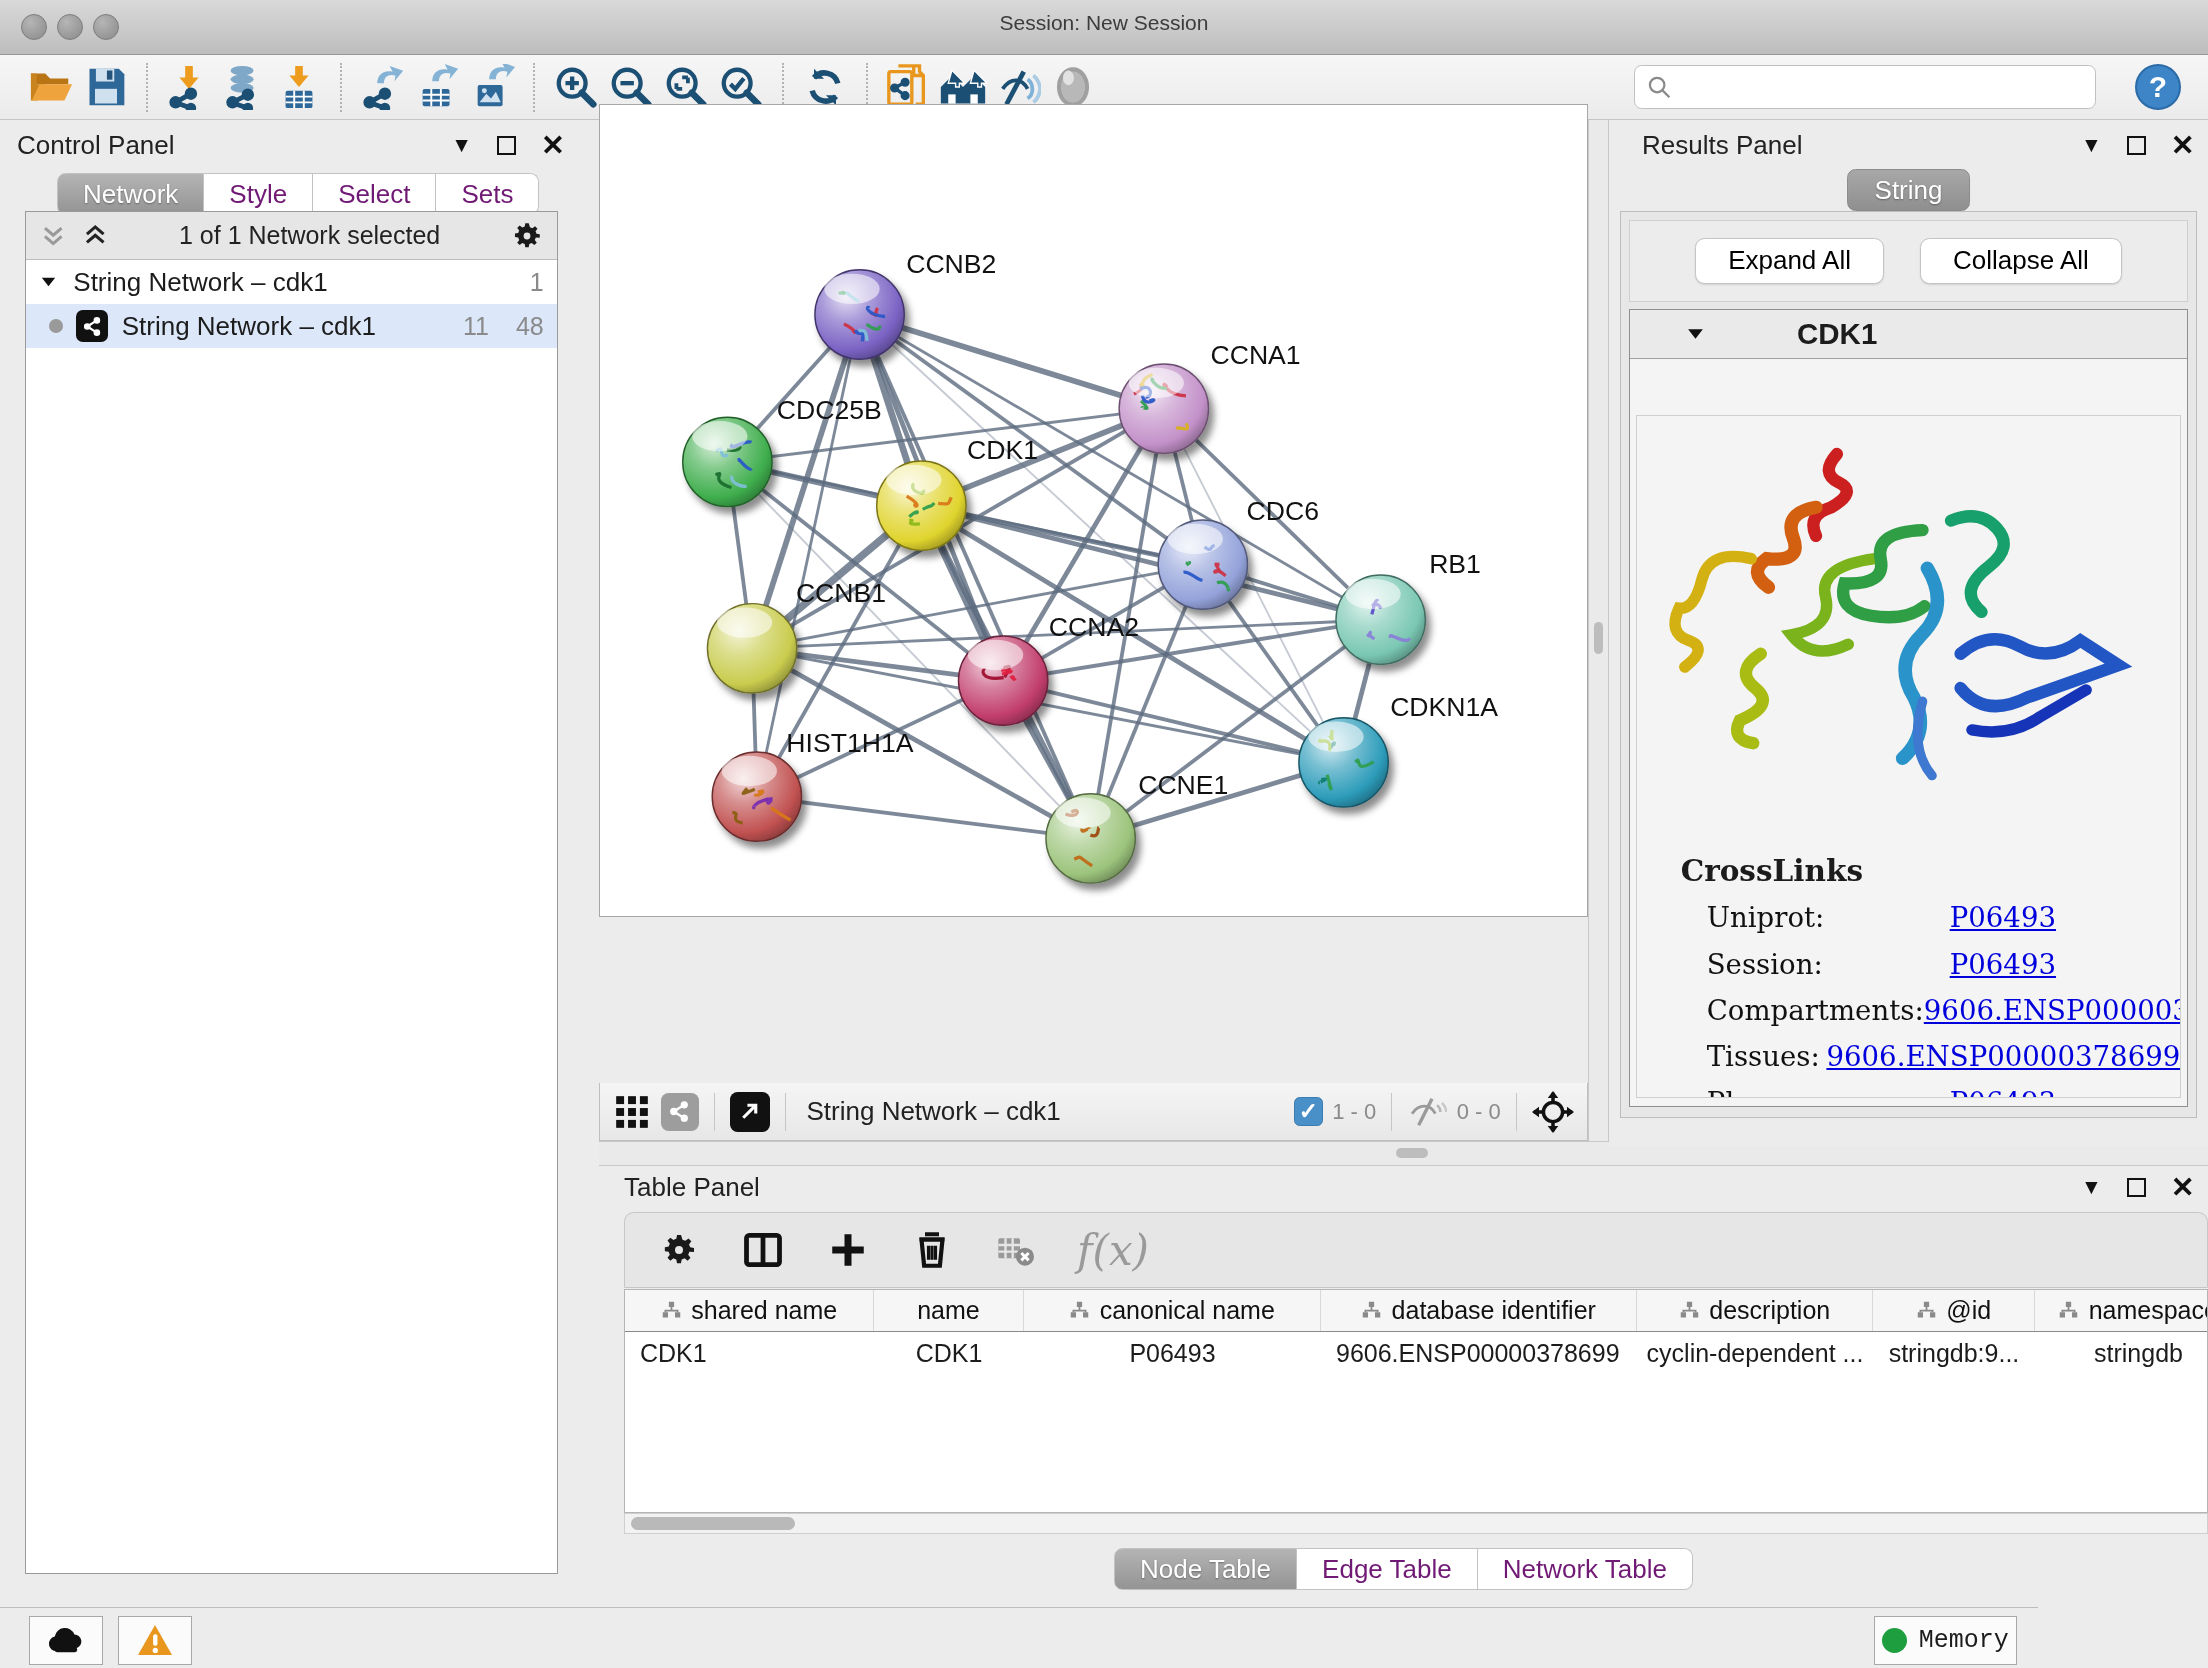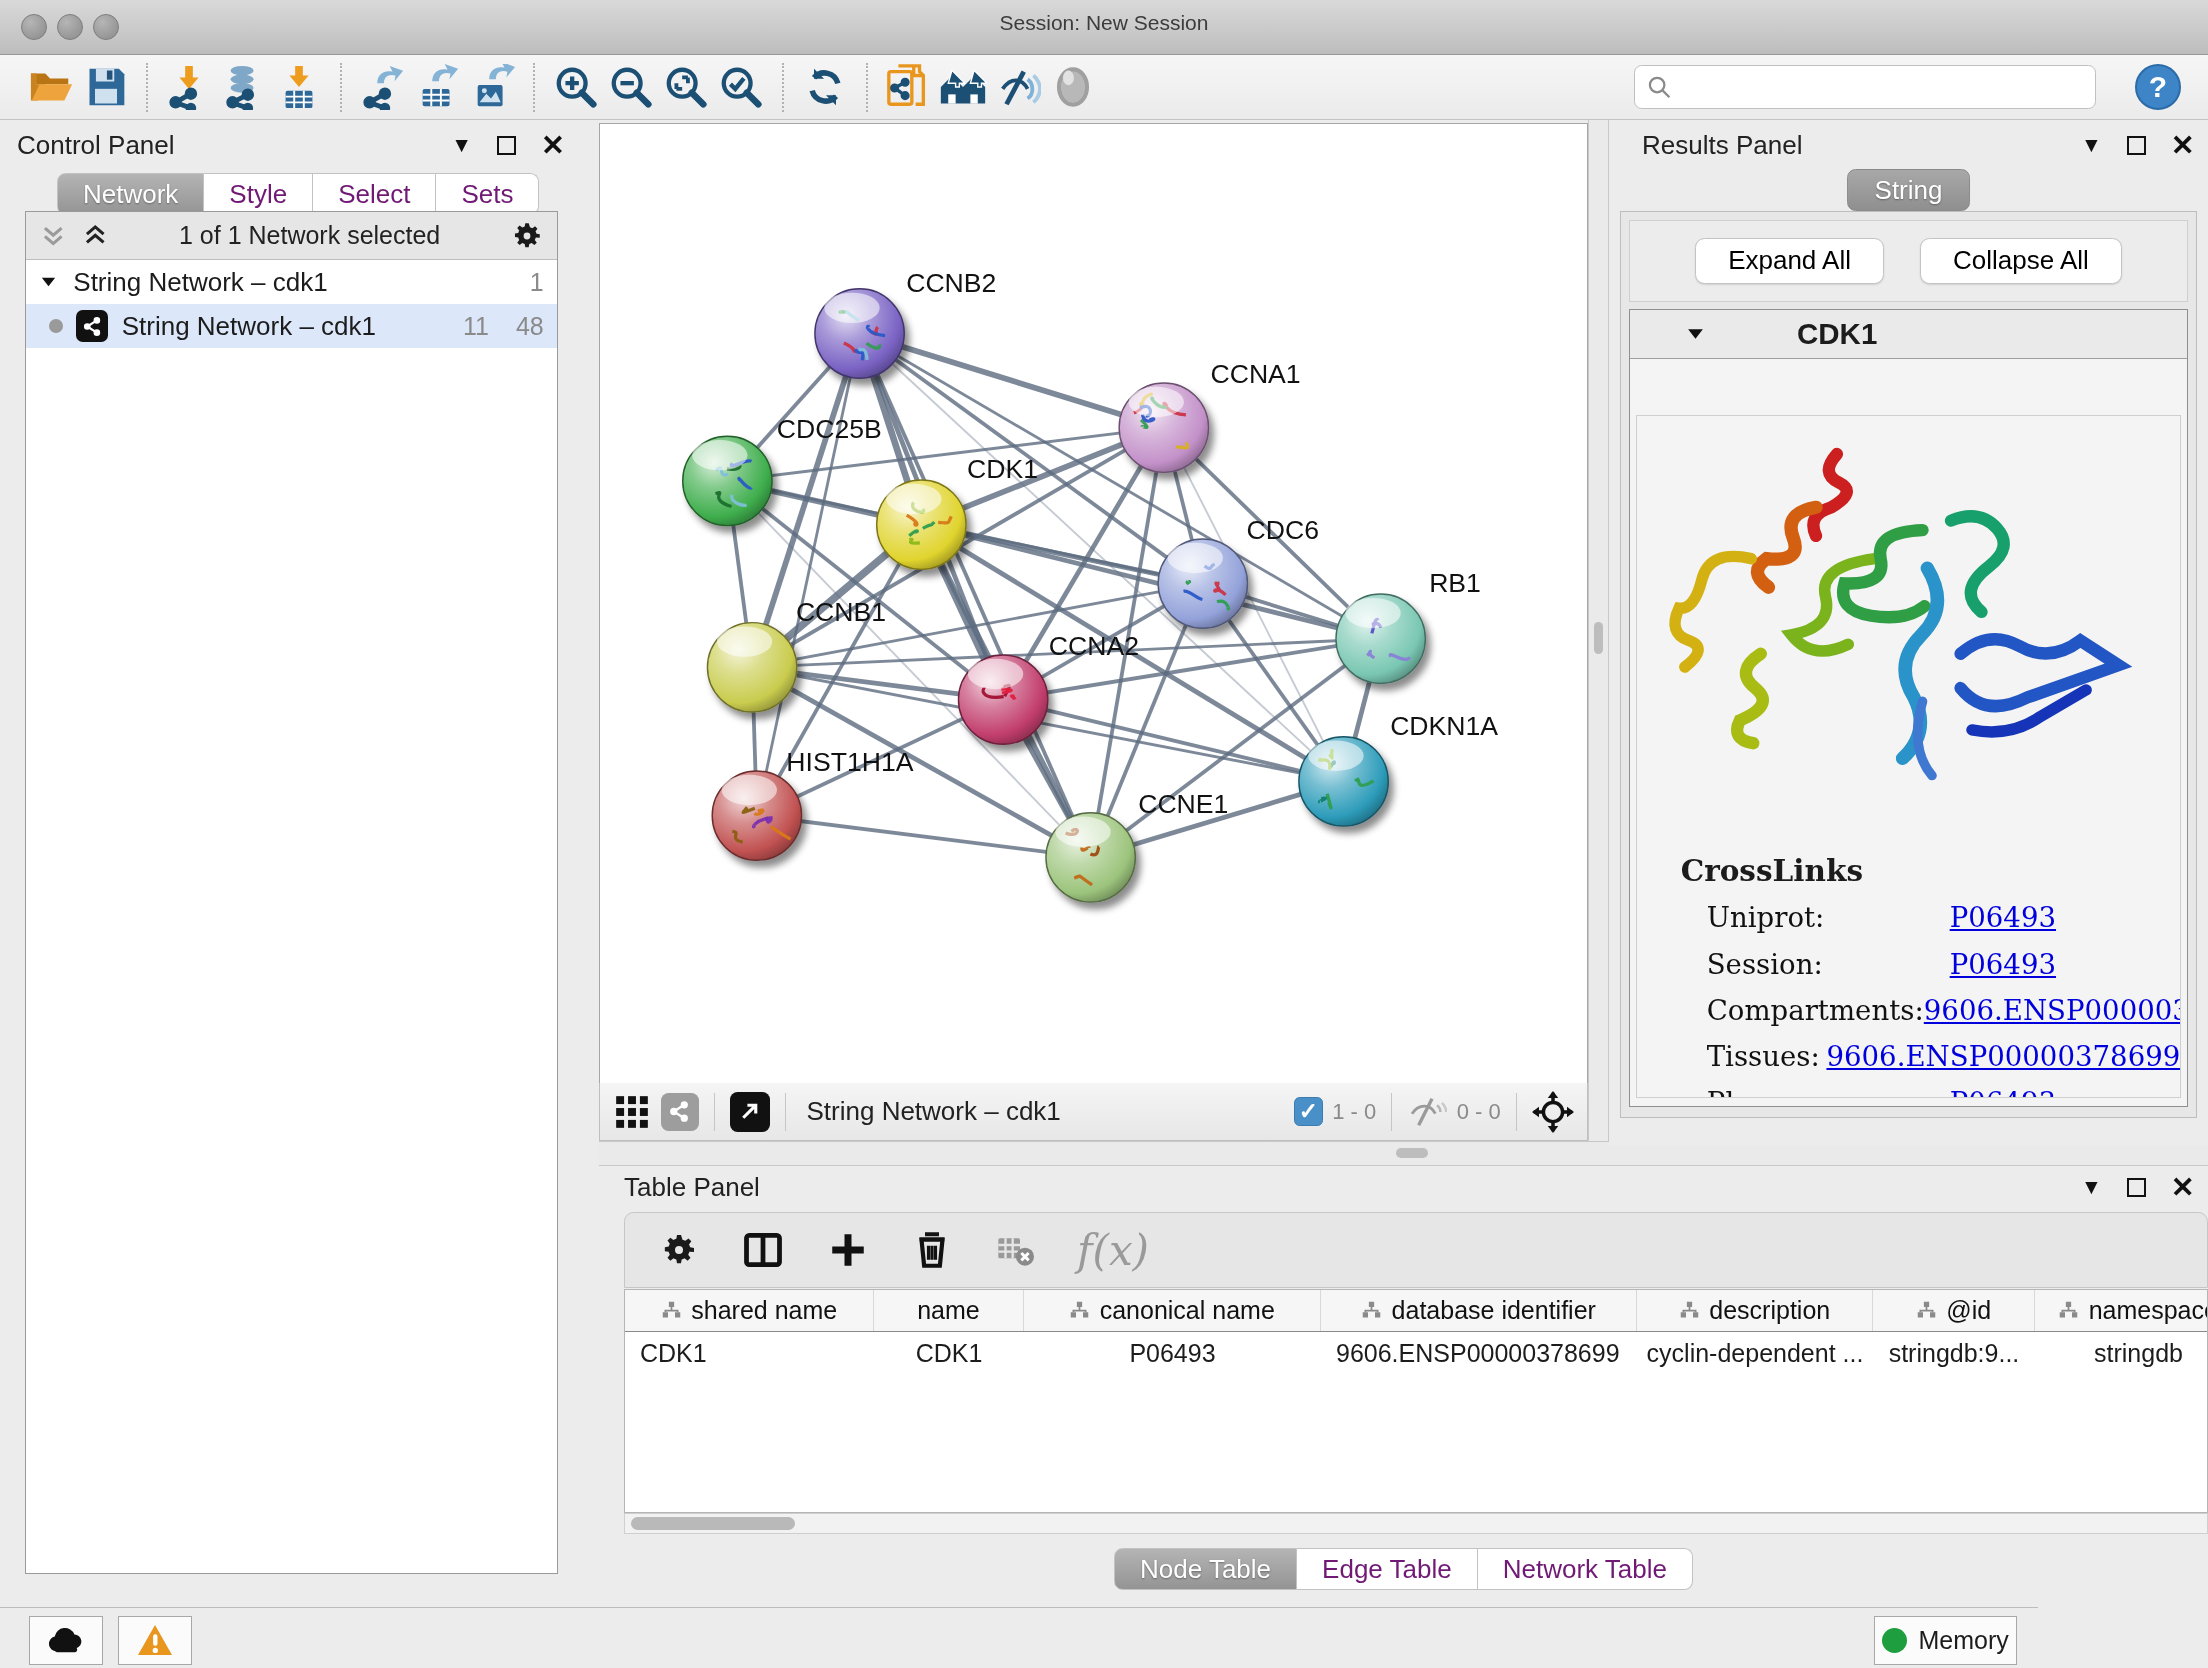--- a/index.html
+++ b/index.html
@@ -49,21 +49,21 @@
   .netlist-bar { height:48px; background:#e6e6e6; border-bottom:1px solid #bdbdbd;
     display:flex; align-items:center; padding:0 13.3px; font-size:25px; color:#222; }
   .netlist-bar .lbl { flex:1; text-align:center; }
   .treerow { height:44px; display:flex; align-items:center; font-size:26px; padding:0 13.3px; }
   .treerow .cnt { margin-left:auto; color:#8a8a8a; font-size:25px; }
   .treerow.sel { background:#dce7f9; }
   .dot { width:14.3px; height:14.3px; border-radius:50%; background:#9a9a9a; margin:0 13.3px 0 9.5px; }
   .shareblk { width:32px; height:32px; background:#111; border-radius:6.7px; display:flex; align-items:center; justify-content:center; margin-right:13.3px; }
 
   
-  .canvas { position:absolute; left:599px; top:123px; width:989px; height:963px;
+  .canvas { position:absolute; left:599px; top:104px; width:989px; height:813px;
     background:#fff; border:1px solid #a6a6a6; }
   .canvas svg { display:block; }
 
   .canvas-bar { position:absolute; left:599px; top:1083px; width:989px; height:58px;
     background:linear-gradient(#f5f5f5,#e7e7e7); border:1px solid #bfbfbf; border-top:none;
     display:flex; align-items:center; padding:0 13.3px; }
   .cb-sep { height:38px; border-left:1px solid #c6c6c6; margin:0 15px; }
   .cb-title { font-size:26px; color:#222; margin-left:5.7px; }
   .cb-count { font-size:22px; color:#8a8a8a; margin-left:9.5px; }
   .grayshare { width:38px; height:38px; background:#9d9d9d; border-radius:7.6px; display:flex; align-items:center; justify-content:center; margin-left:9.5px; }
@@ -112,21 +112,21 @@
   .th { display:flex; align-items:center; justify-content:center; gap:9.5px; font-size:25px; color:#111;
     border-right:1px solid #d8d8d8; flex:none; }
   .trow { display:flex; height:42px; min-width:1617px; }
   .td { font-size:25px; display:flex; align-items:center; justify-content:center; flex:none; }
   .td.left { justify-content:flex-start; padding-left:15px; }
   .tscroll { position:absolute; left:25px; right:0px; top:347px; height:21px; background:#f2f2f2; border:1px solid #cfcfcf; }
   .tscroll .thumb { position:absolute; left:5.7px; top:2.9px; width:164px; height:13.3px; background:#b9b9b9; border-radius:7.6px; }
   .tp-tabs { position:absolute; left:0; right:0; top:382px; display:flex; justify-content:center; }
 
   
-  .statusbar { position:absolute; left:0; top:1607px; width:2038px; height:61px; background:#ececec; border-top:1.9px solid #bcbcbc; }
+  .statusbar { position:absolute; left:0; top:1607px; width:2038px; height:61px; background:#ececec; border-top:1.9px solid #bcbcbc;font-family:Liberation Mono, monospace; }
   .sbtn { position:absolute; top:7.6px; height:49px; background:#fbfbfb; border:1.9px solid #a8a8a8; display:flex; align-items:center; justify-content:center; }
   .membtn { right:21px; width:143px; gap:11.4px; font-size:25px; }
   .memdot { width:25px; height:25px; border-radius:50%; }
 </style>
 </head>
 <body>
 
 <div class="titlebar">
   <span class="traffic t1"></span>
   <span class="traffic t2"></span>

